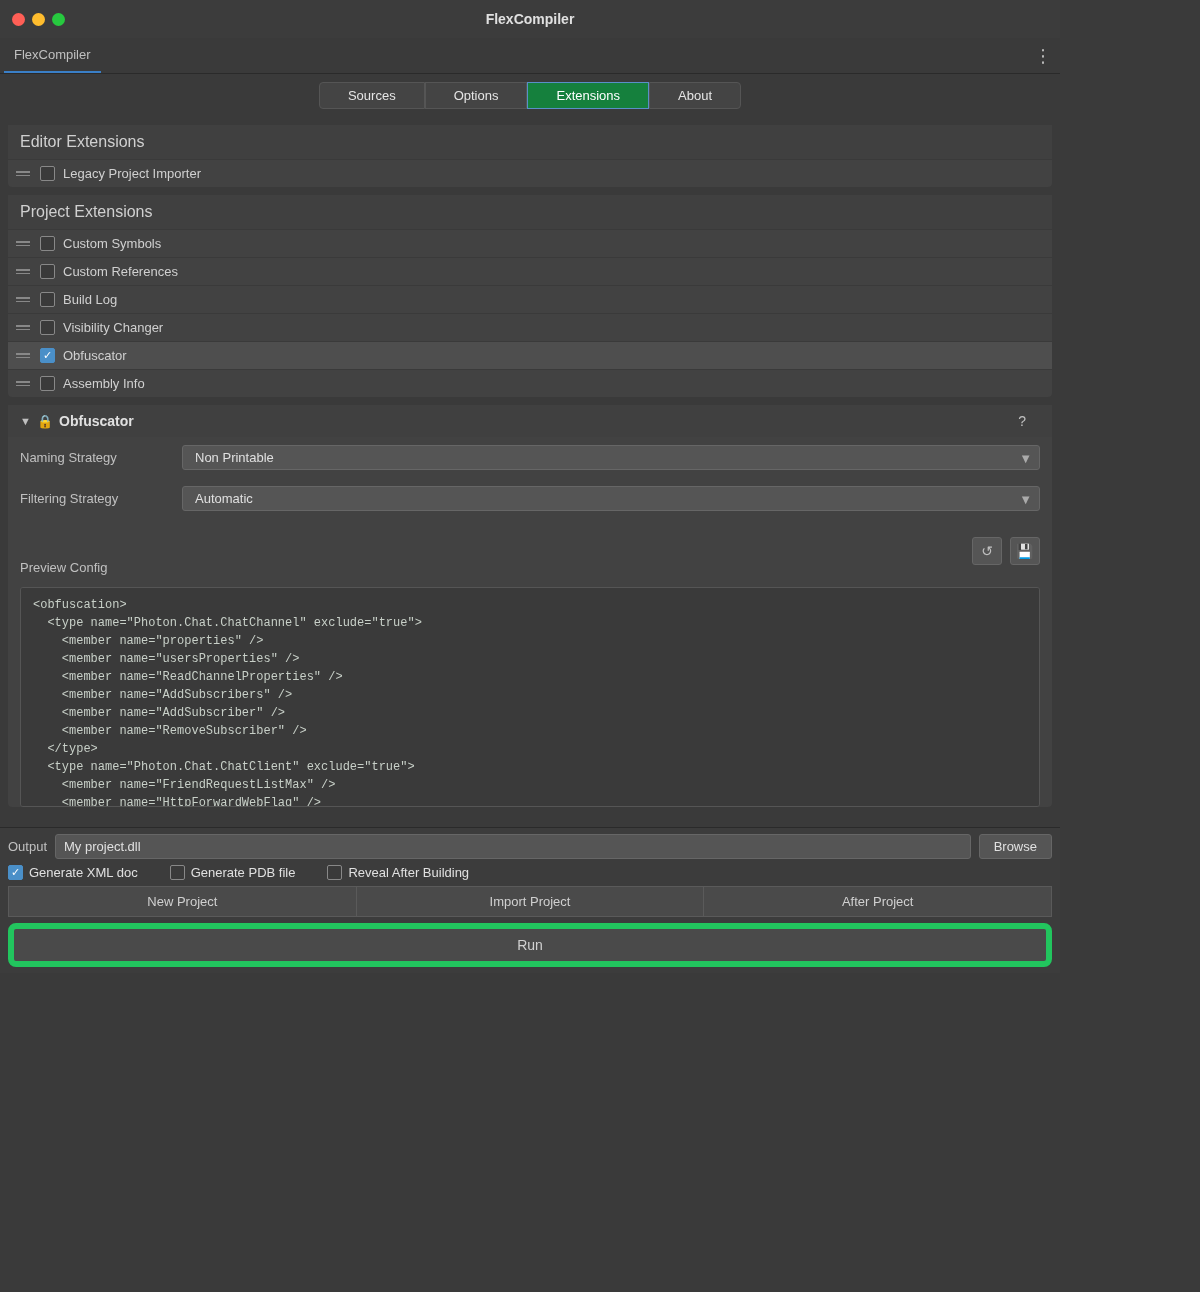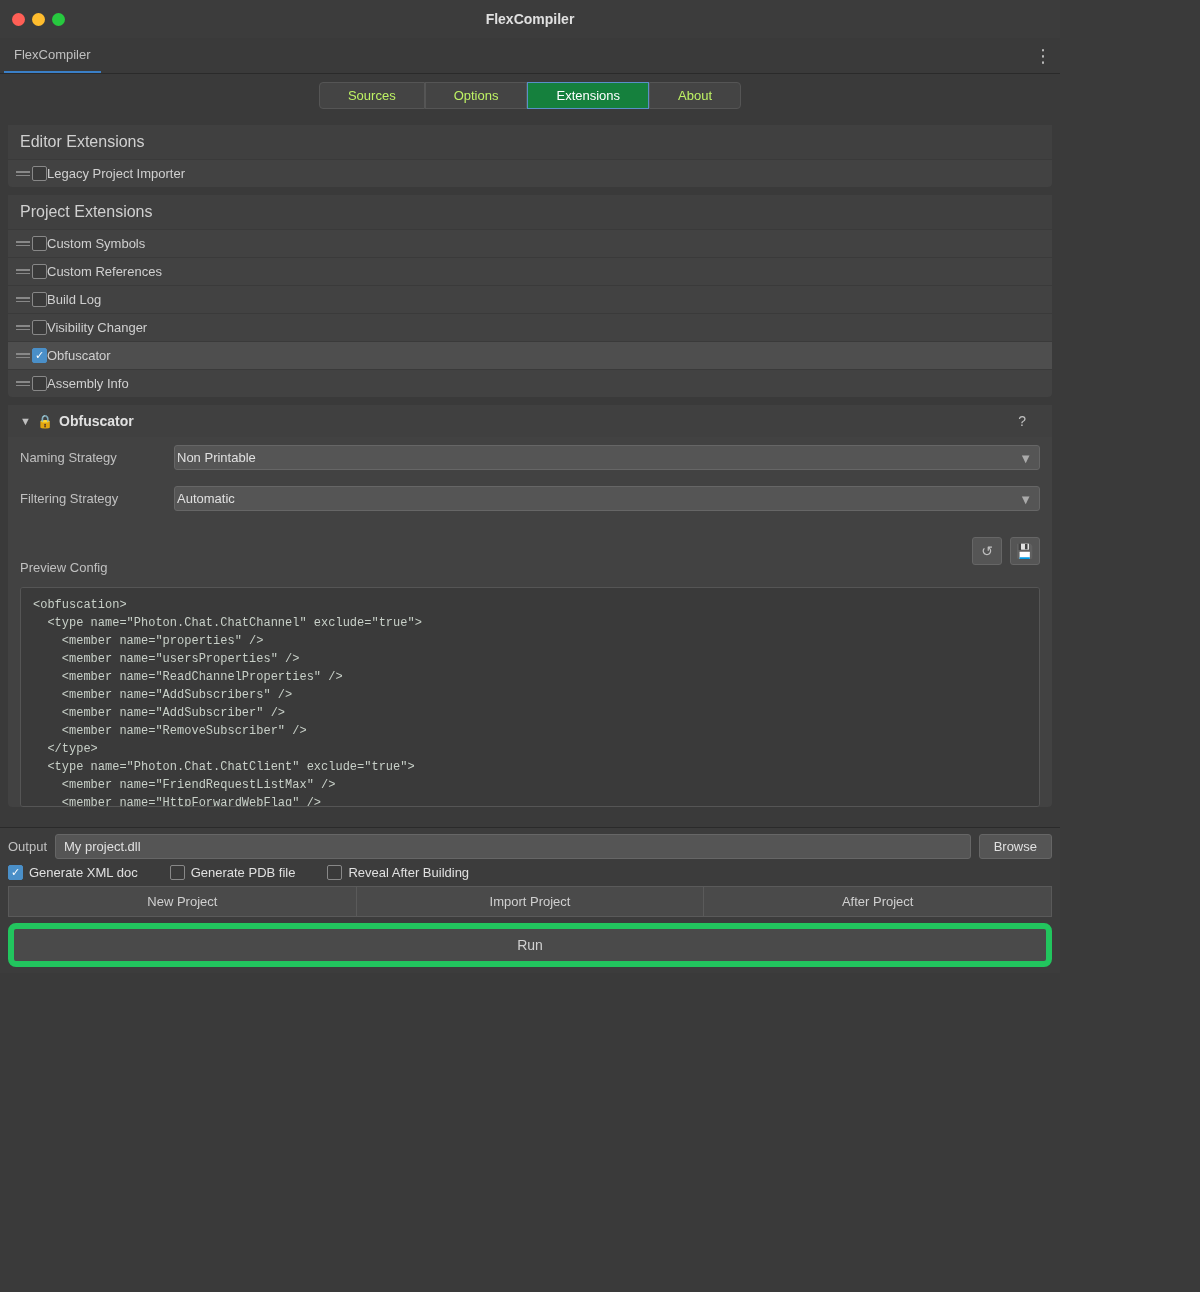--- a/index.html
+++ b/index.html
@@ -74,21 +74,21 @@
       display: flex;
       justify-content: center;
       background: #3a3a3a;
       padding: 8px 0;
       gap: 0;
     }
     .nav-tab {
       padding: 5px 28px;
       border: 1px solid #555;
       background: #444;
-      color: #bef264;
+      color: #e5e5e5;
       cursor: pointer;
       font-size: 13px;
     }
     .nav-tab:first-child { border-radius: 4px 0 0 4px; }
     .nav-tab:last-child { border-radius: 0 4px 4px 0; }
     .nav-tab.active {
       background: #15803d;
       border-color: #5a8fc8;
       color: #fff;
     }
@@ -107,21 +107,21 @@
       border-bottom: 1px solid #3a3a3a;
       background: #404040;
     }
 
     
     .ext-row {
       display: flex;
       align-items: center;
       padding: 6px 8px;
       border-bottom: 1px solid #3a3a3a;
-      gap: 0;
+      gap: 8px;
     }
     .ext-row:last-child { border-bottom: none; }
     .ext-row.highlighted {
       background: #4e4e4e;
     }
     .drag-handle {
       display: flex;
       flex-direction: column;
       gap: 2px;
       margin-right: 2px;
@@ -188,37 +188,37 @@
       color: #c0c0c0;
       font-size: 14px;
       cursor: pointer;
     }
 
     
     .form-row {
       display: flex;
       align-items: center;
       padding: 8px 12px;
-      gap: 4px;
+      gap: 12px;
     }
     .form-label {
       min-width: 150px;
       color: #c0c0c0;
       font-size: 13px;
     }
     .select-wrapper {
       flex: 1;
       position: relative;
     }
     .select-wrapper select {
       width: 100%;
       background: #555;
       border: 1px solid #666;
       color: #e0e0e0;
-      padding: 4px 2px;
+      padding: 4px 12px;
       border-radius: 3px;
       font-size: 13px;
       appearance: none;
       -webkit-appearance: none;
       cursor: pointer;
     }
     .select-arrow {
       position: absolute;
       right: 8px;
       top: 50%;

